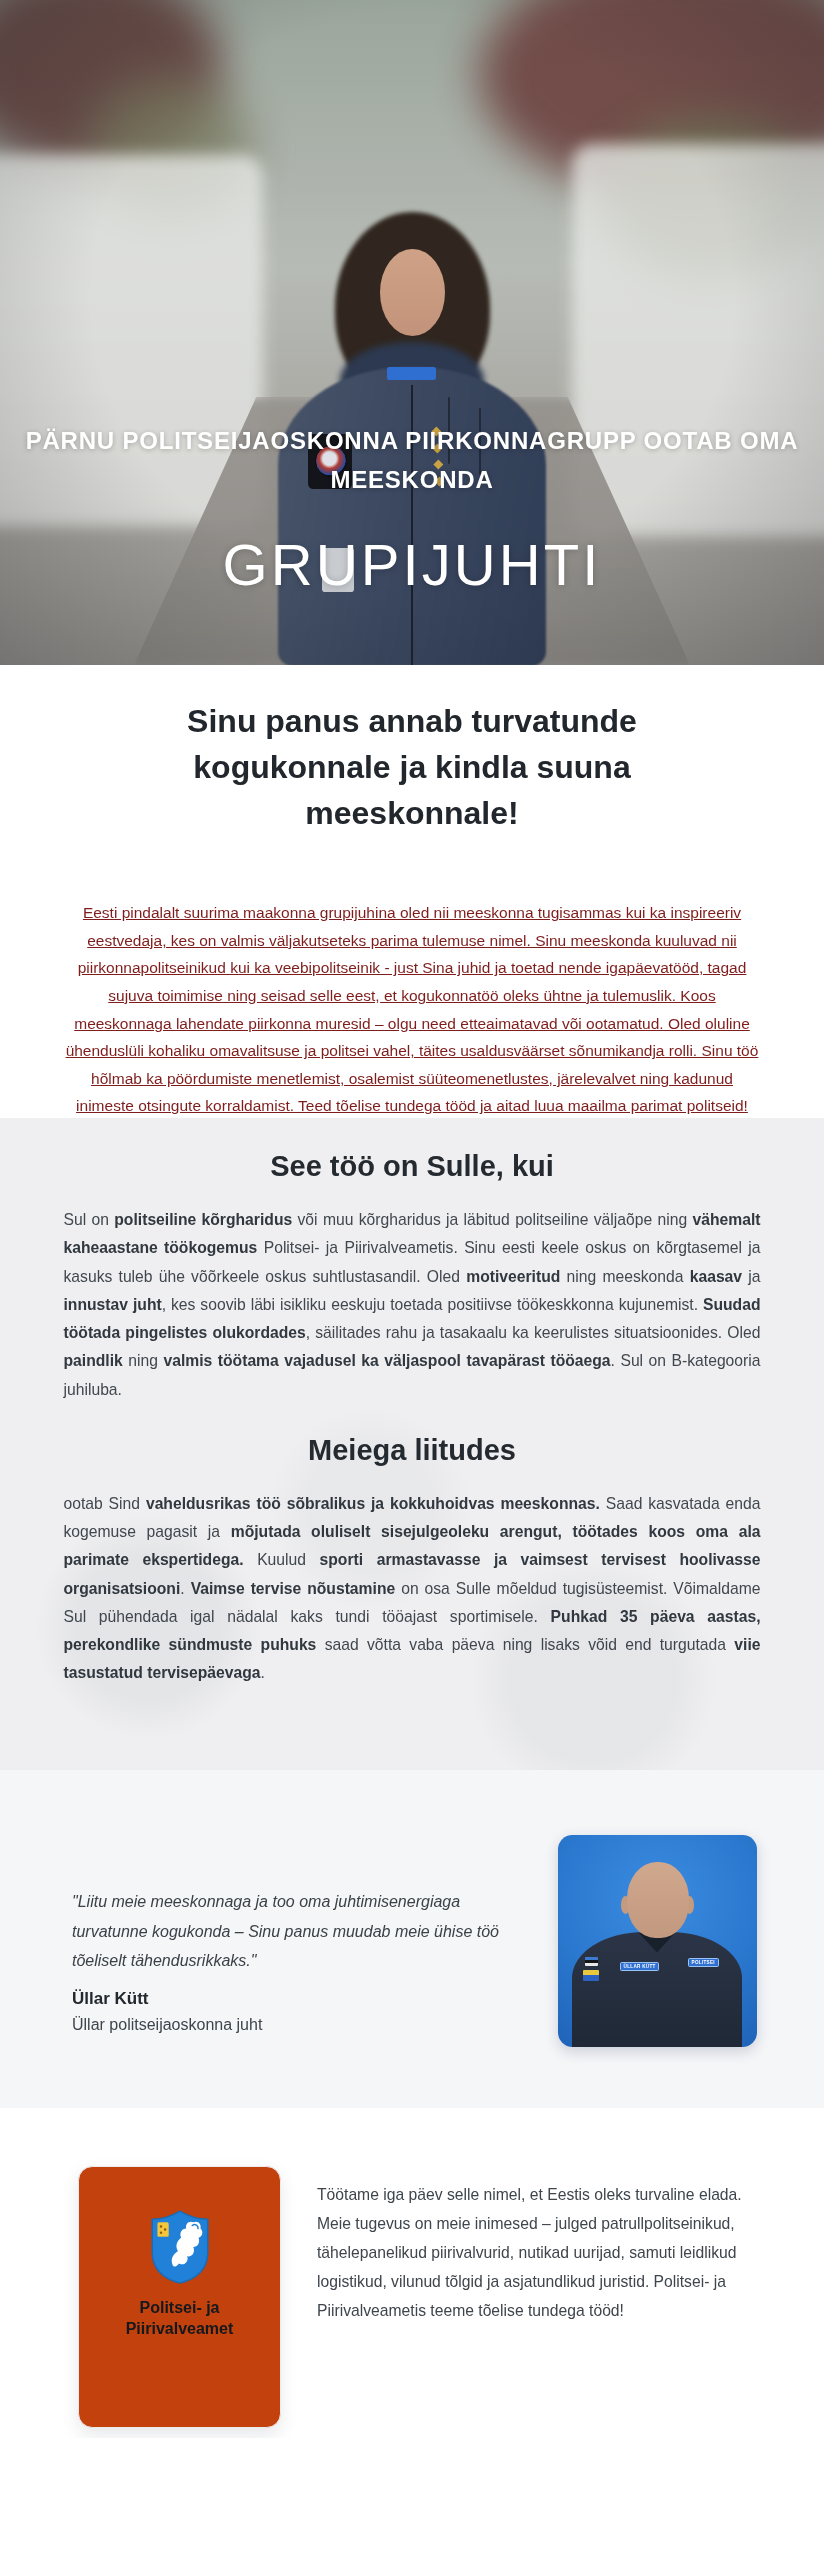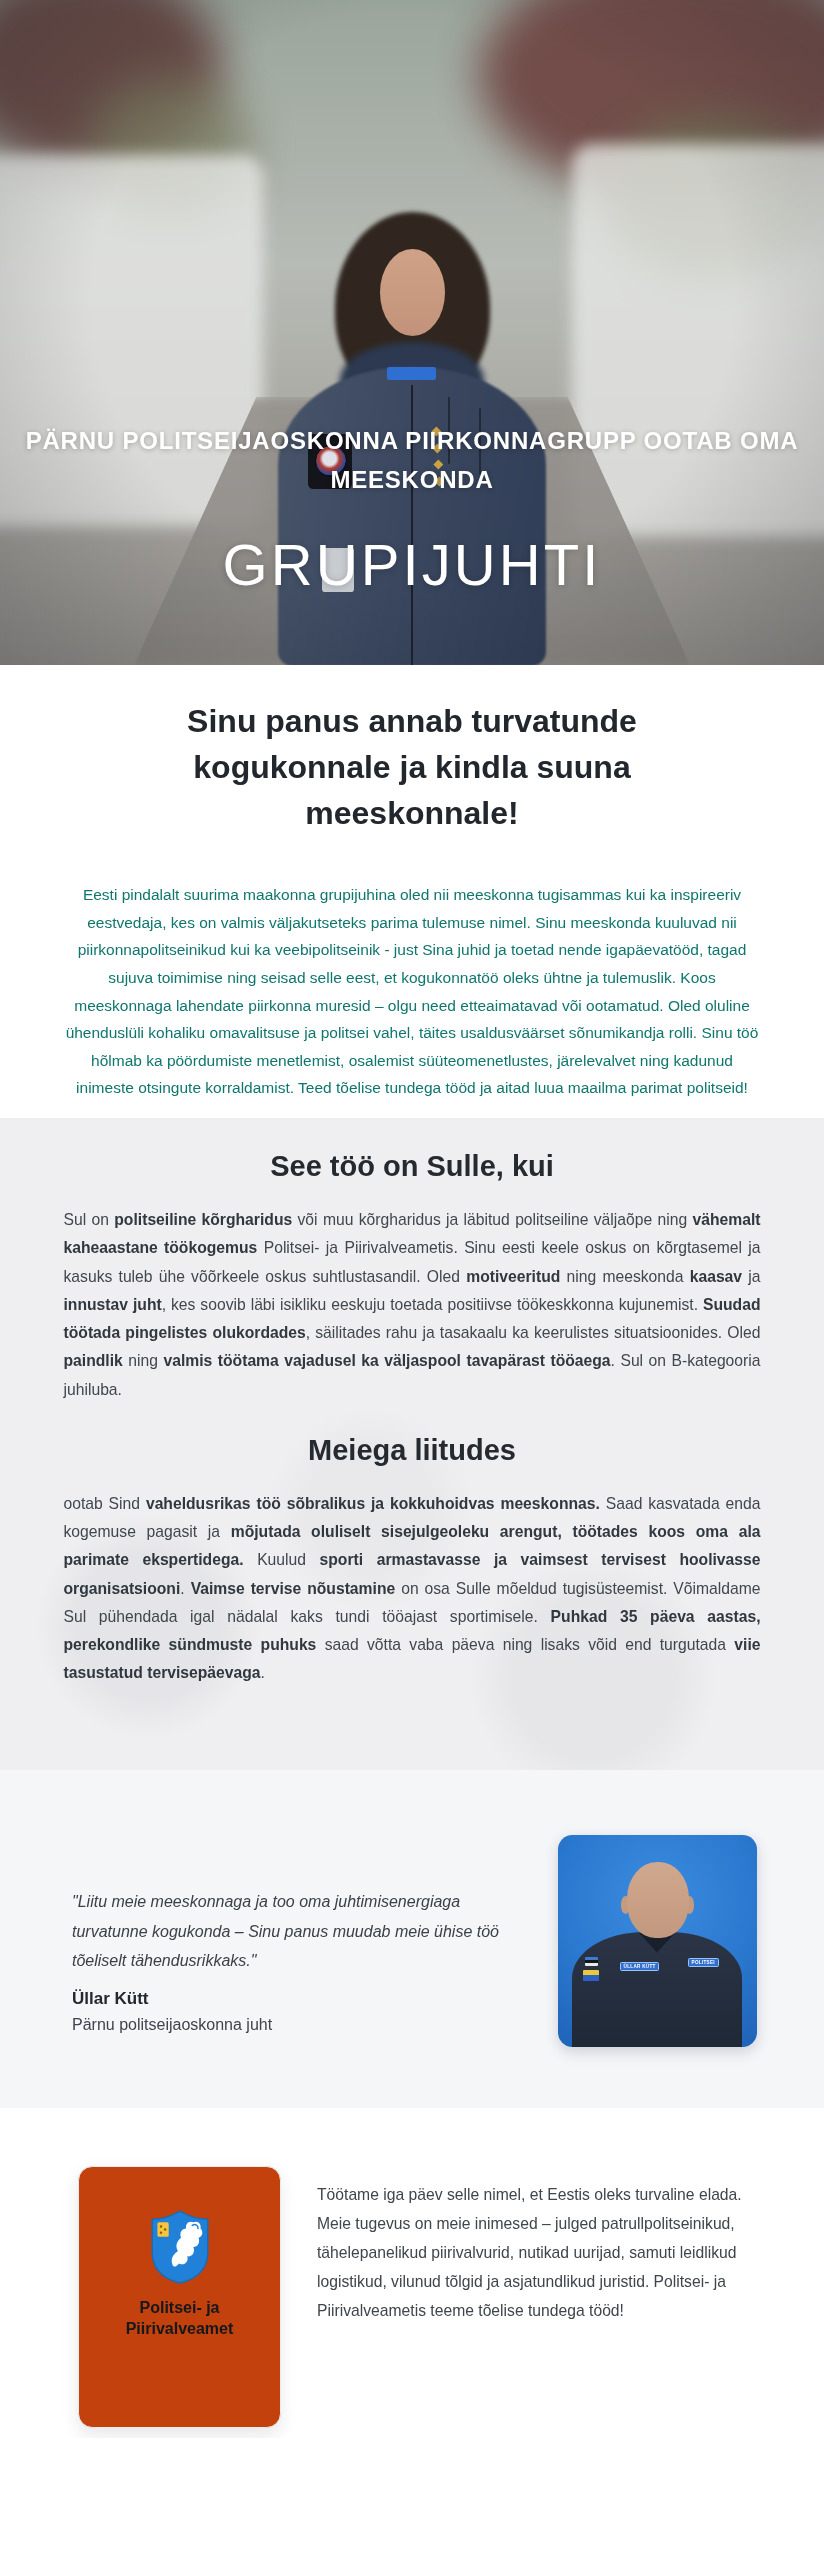--- a/index.html
+++ b/index.html
@@ -38,21 +38,21 @@
   .reflect{position:absolute;left:44px;top:336px;width:32px;height:44px;background:#d7dadd;border-radius:3.1px;opacity:.9;filter:blur(0.5px);}
   .collartab{position:absolute;left:109px;top:155px;width:49px;height:13.4px;background:#2f6fd1;border-radius:2.1px;}
   .kicker{position:absolute;left:0;right:0;top:422px;text-align:center;color:#fff;
      font-size:24px;line-height:1.62;font-weight:700;letter-spacing:0.8px;text-shadow:0 1px 5.2px rgba(0,0,0,.25);}
   .hero-title{position:absolute;left:0;right:0;top:531px;text-align:center;color:#fff;
      font-size:58px;font-weight:400;letter-spacing:3.1px;text-shadow:0 1px 7.2px rgba(0,0,0,.22);}
 
   
   .intro{height:453px;background:#fff;}
   .h1{margin:0;padding-top:34px;text-align:center;font-size:32px;line-height:1.43;font-weight:600;color:#21272c;}
-  .intro-body{width:693px;margin:45px auto 0;text-align:center;font-size:15.5px;line-height:1.78;color:#0f766e;}
+  .intro-body{width:693px;margin:63px auto 0;text-align:center;font-size:15.5px;line-height:1.78;color:#7f1d1d;text-decoration:underline;}
 
   
   .reqs{height:652px;background:#efeff1;}
   .reqs::after{content:"";position:absolute;inset:0;pointer-events:none;
      background:radial-gradient(circle at 18% 78%,rgba(30,40,60,.05) 0 72px,transparent 113px),
                 radial-gradient(circle at 72% 86%,rgba(30,40,60,.045) 0 82px,transparent 124px),
                 radial-gradient(circle at 45% 60%,rgba(30,40,60,.03) 0 62px,transparent 103px);}
   .h2{margin:0;text-align:center;font-size:29px;font-weight:600;color:#242a30;}
   .h2.first{padding-top:32px;}
   .just{width:697px;margin:23px auto 0;text-align:justify;font-size:15.7px;line-height:1.8;color:#40474e;}
@@ -137,21 +137,21 @@
 <section class="reqs">
   <h2 class="h2 first">See töö on Sulle, kui</h2>
   <p class="just">Sul on <b>politseiline kõrgharidus</b> või muu kõrgharidus ja läbitud politseiline väljaõpe ning <b>vähemalt kaheaastane töökogemus</b> Politsei- ja Piirivalveametis. Sinu eesti keele oskus on kõrgtasemel ja kasuks tuleb ühe võõrkeele oskus suhtlustasandil. Oled <b>motiveeritud</b> ning meeskonda <b>kaasav</b> ja <b>innustav juht</b>, kes soovib läbi isikliku eeskuju toetada positiivse töökeskkonna kujunemist. <b>Suudad töötada pingelistes olukordades</b>, säilitades rahu ja tasakaalu ka keerulistes situatsioonides. Oled <b>paindlik</b> ning <b>valmis töötama vajadusel ka väljaspool tavapärast tööaega</b>. Sul on B-kategooria juhiluba.</p>
   <h2 class="h2 second">Meiega liitudes</h2>
   <p class="just">ootab Sind <b>vaheldusrikas töö sõbralikus ja kokkuhoidvas meeskonnas.</b> Saad kasvatada enda kogemuse pagasit ja <b>mõjutada oluliselt sisejulgeoleku arengut, töötades koos oma ala parimate ekspertidega.</b> Kuulud <b>sporti armastavasse ja vaimsest tervisest hoolivasse organisatsiooni</b>. <b>Vaimse tervise nõustamine</b> on osa Sulle mõeldud tugisüsteemist.  Võimaldame Sul pühendada igal nädalal kaks tundi tööajast sportimisele. <b>Puhkad 35 päeva aastas, perekondlike sündmuste puhuks</b> saad võtta vaba päeva ning lisaks võid end turgutada <b>viie tasustatud tervisepäevaga</b>.</p>
 </section>
 
 <section class="quote">
   <div class="quote-text">"Liitu meie meeskonnaga ja too oma juhtimisenergiaga turvatunne kogukonda – Sinu panus muudab meie ühise töö tõeliselt tähendusrikkaks."</div>
   <div class="quote-author">Üllar Kütt</div>
-  <div class="quote-role">Pärnu politseijaoskonna juht</div>
+  <div class="quote-role">Üllar politseijaoskonna juht</div>
   <div class="quote-photo">
     <div class="q-body"></div>
     <div class="q-collar"></div>
     <div class="q-ear" style="left:63px;"></div>
     <div class="q-ear" style="left:127px;"></div>
     <div class="q-head"></div>
     <div class="q-flag"></div>
     <div class="q-strip"></div>
     <div class="q-tag" style="left:62px;top:127px;">ÜLLAR KÜTT</div>
     <div class="q-tag" style="left:130px;top:123px;">POLITSEI</div>

